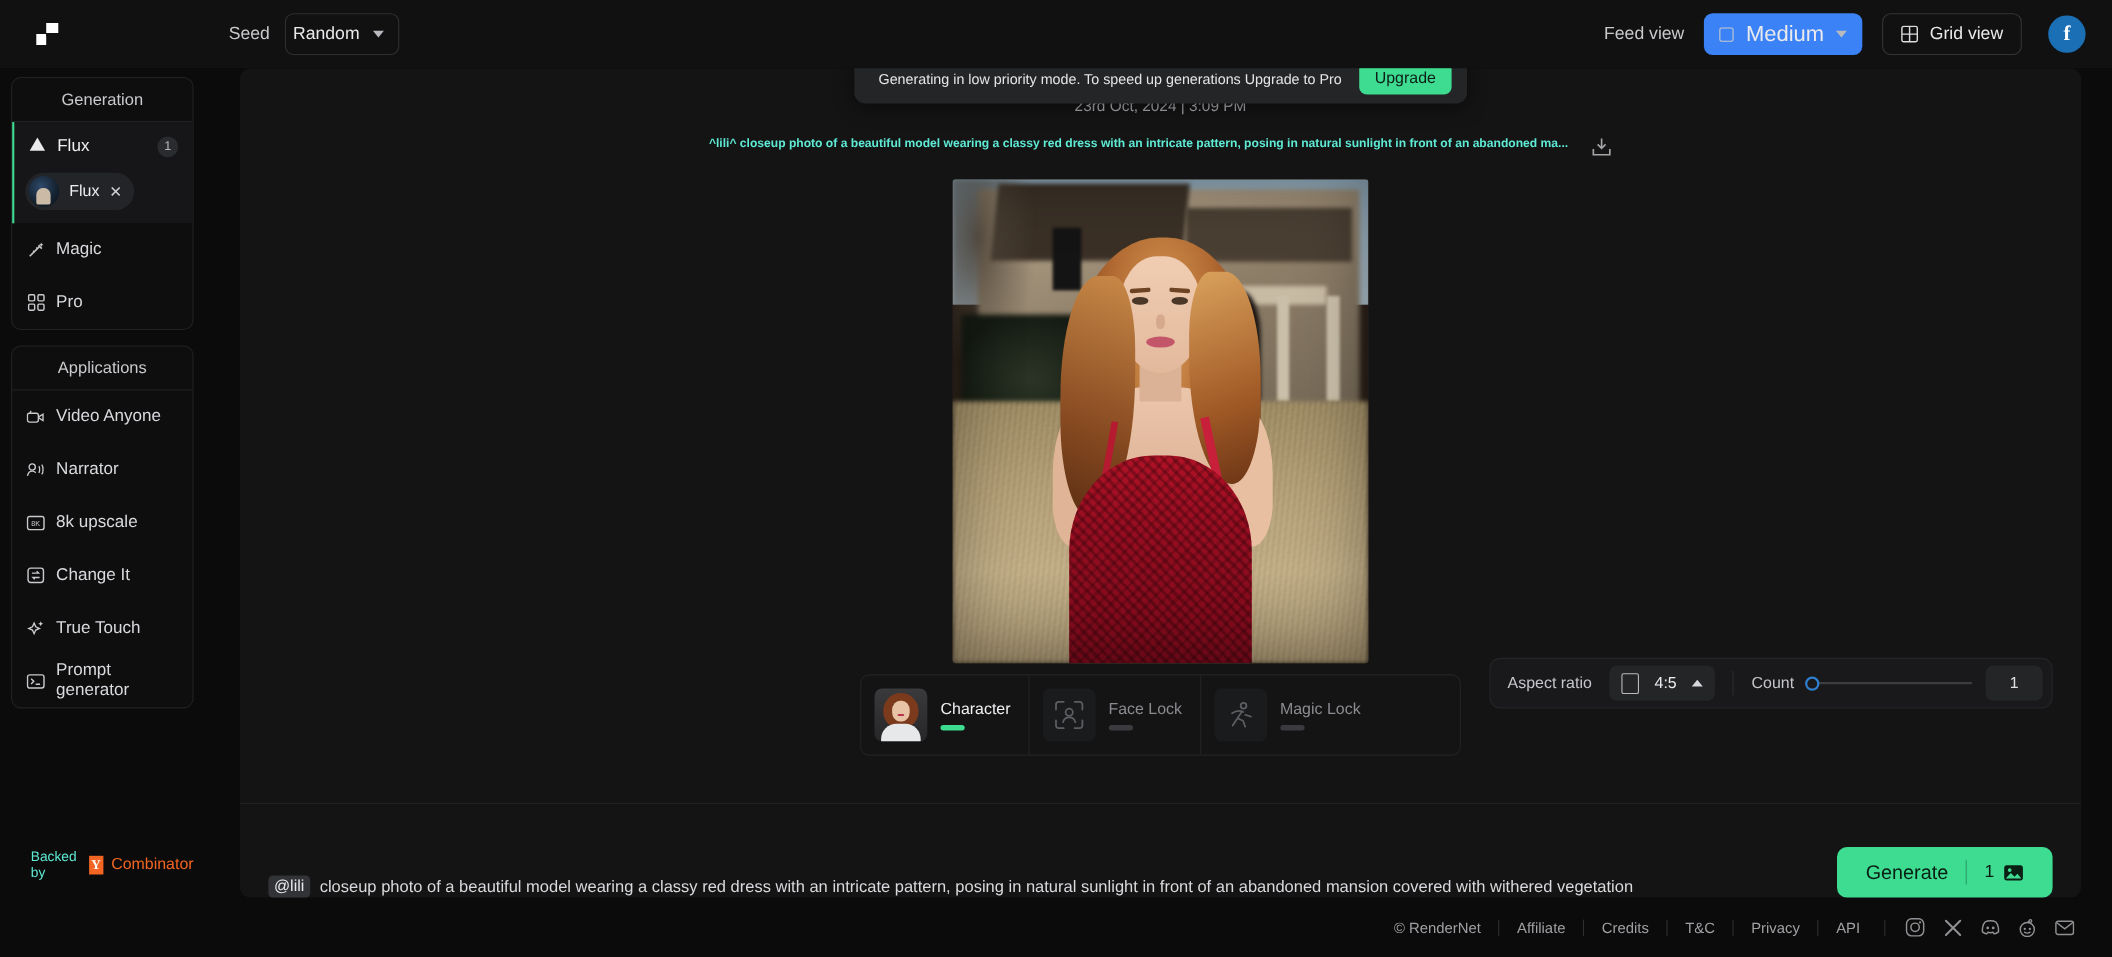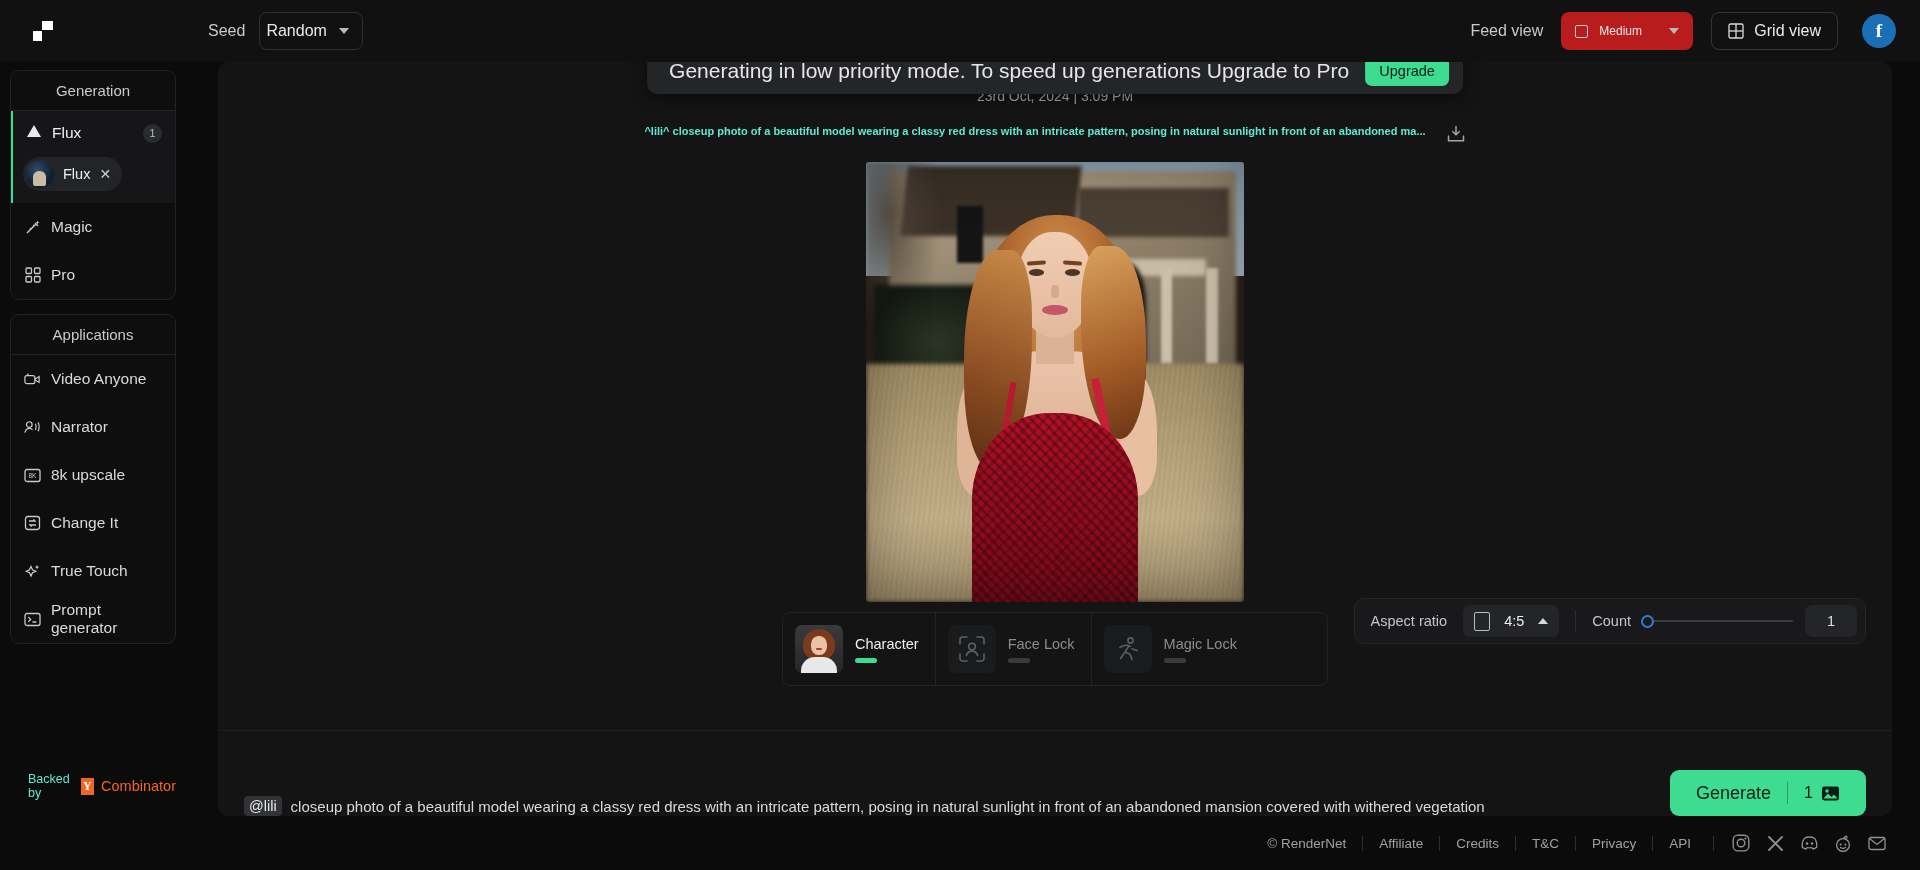--- a/index.html
+++ b/index.html
@@ -26,23 +26,23 @@
   .seed-select {
     height: 38px; min-width: 104px; border: 1px solid #2e2f31; border-radius: 8px;
     background: #111112; display: flex; align-items: center; gap: 12px;
     padding: 0 6px; font-size: 16px; color: #e9e9ec; cursor: pointer;
   }
   .caret-down { width:0;height:0;border-left:5px solid transparent;border-right:5px solid transparent;border-top:6px solid #b9babd; }
   .caret-up { width:0;height:0;border-left:5px solid transparent;border-right:5px solid transparent;border-bottom:6px solid #d6d7da; }
   .topbar-right { margin-left: auto; display: flex; align-items: center; gap: 18px; }
   .feedview-label { font-size: 16px; color: #c8c9cc; }
   .size-select {
-    height: 38px; background: #b91c1c; border-radius: 8px;
+    height: 38px; background: #3b82f6; border-radius: 8px;
     display:flex; align-items:center; gap: 11px; padding: 0 14px;
-    font-size: 12px; color:#eaeaec; cursor:pointer; min-width:132px;
+    font-size: 20px; color:#eaeaec; cursor:pointer; min-width:132px;
   }
   .sq-icon { width:13px;height:13px;border:1.6px solid #c9cacd;border-radius:2px; }
   .gridview-btn {
     height: 38px; border:1px solid #333437; border-radius: 8px;
     display:flex; align-items:center; gap: 10px; padding: 0 16px;
     font-size: 16px; color:#eaeaec; cursor:pointer;
   }
   .avatar {
     width: 34px; height: 34px; border-radius: 50%; background: #1a6fb5;
     display:flex; align-items:center; justify-content:center;
@@ -100,21 +100,21 @@
   .main { flex:1; min-width:0; display:flex; flex-direction:column; position:relative; padding: 0 0 0 0; }
   .main-inner { margin: 0 28px 0 32px; background:#141415; border-radius: 10px 10px 0 0; flex:1; display:flex; flex-direction:column; min-height:0; position:relative;}
 
   .banner {
     position:absolute; top:-14px; left:50%; transform: translateX(-50%);
     background:#242527; border-radius: 10px; height: 46px;
     display:flex; align-items:center; gap:16px; padding: 0 14px 0 22px;
     z-index: 30; white-space:nowrap;
     box-shadow: 0 4px 18px rgba(0,0,0,.45);
   }
-  .banner-text { font-size:21px; color:#e6e6e9; }
+  .banner-text { font-size:13px; color:#e6e6e9; }
   .upgrade-btn {
     background:#3ddc91; color:#0d1f17; font-size:14.5px; border:none; border-radius:7px;
     height:30px; padding: 0 14px; cursor:pointer; font-family:"Liberation Sans", sans-serif;
   }
 
   .feed { flex:1; overflow:hidden; padding: 0 0 0 0; min-height:0; display:flex; flex-direction:column;align-items:center;}
   .date-row { display:flex; align-items:center; gap:20px; padding: 26px 26px 0 26px; }
   .date-line { flex:1; height:1px; background:#2a2b2d; }
   .date-text { font-size:14px; color:#a9aaae; white-space:nowrap; }
 

